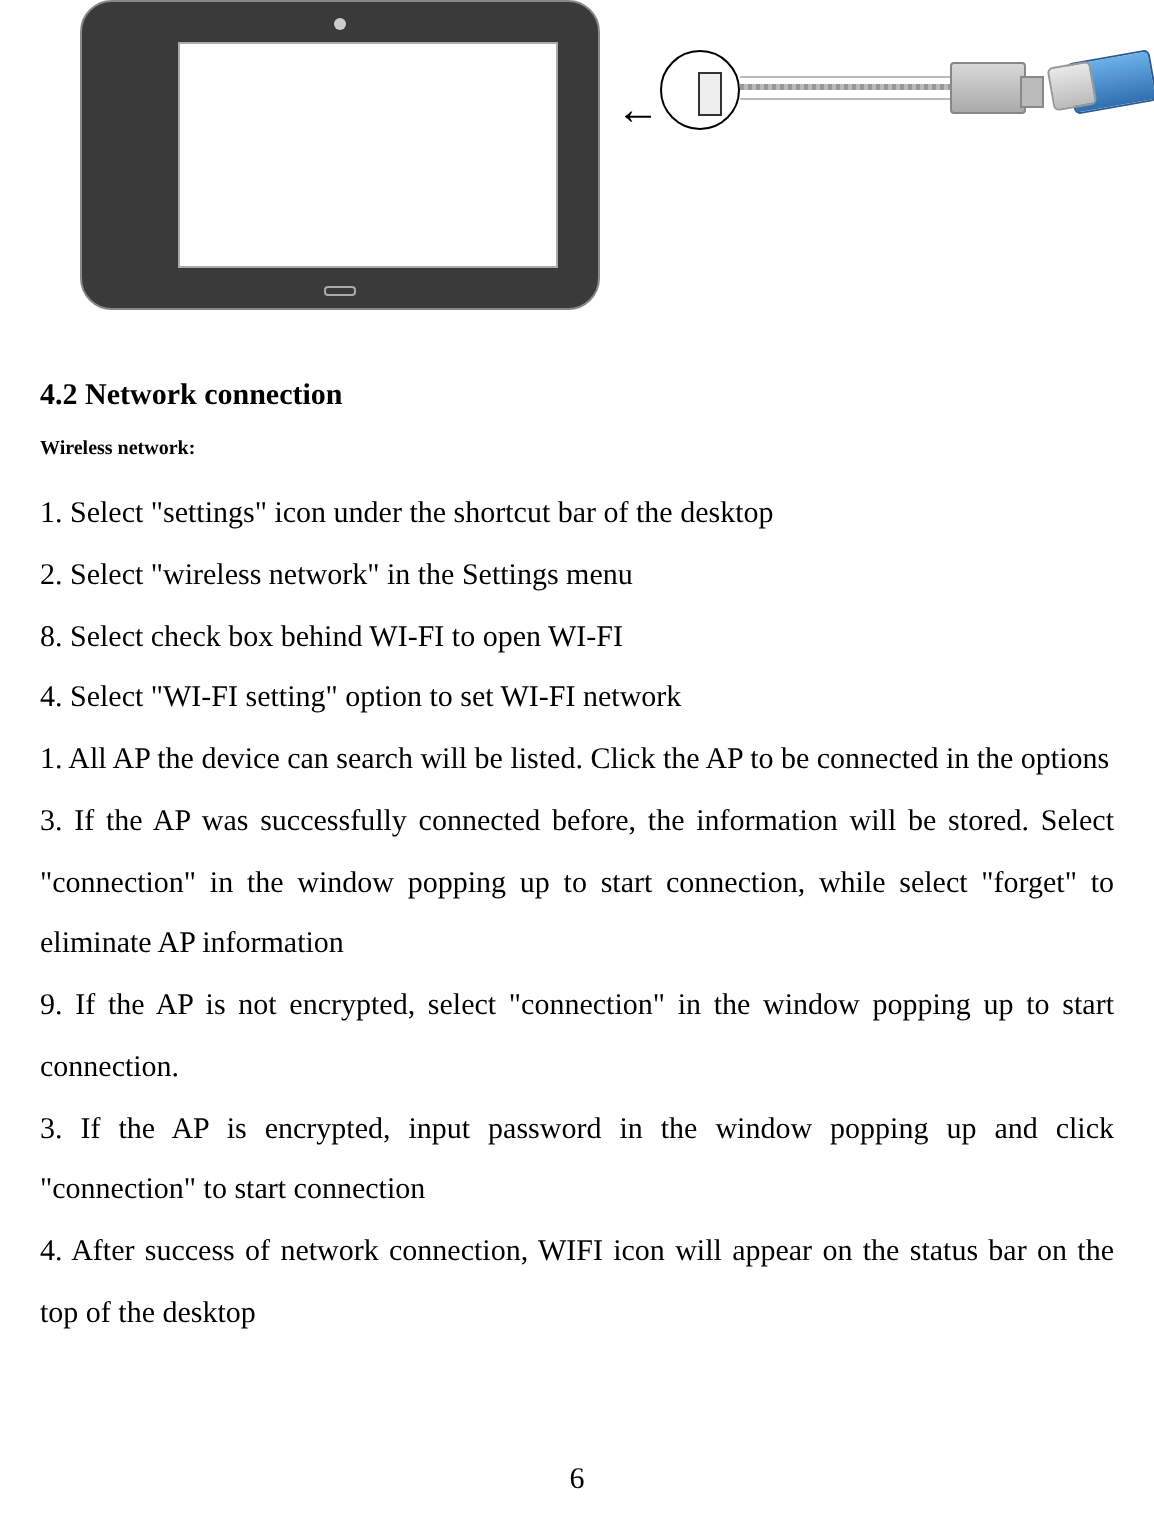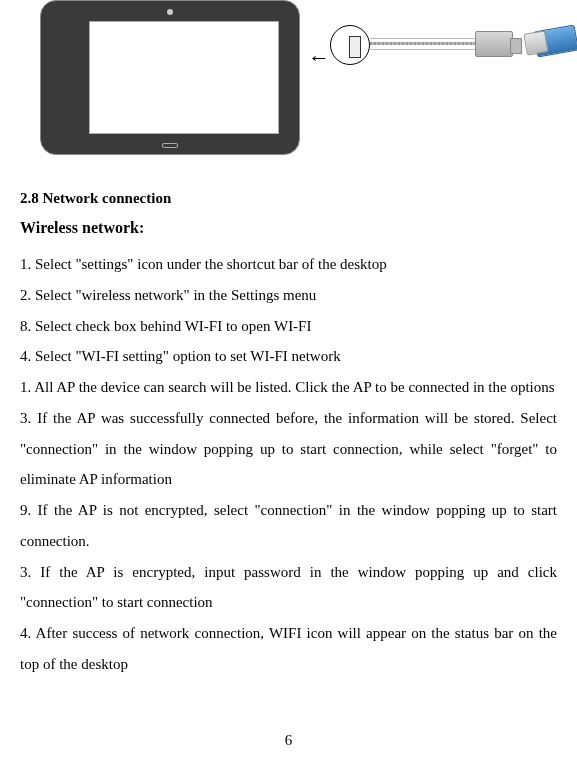--- a/index.html
+++ b/index.html
@@ -134,21 +134,21 @@
       border-radius: 3px;
       transform: rotate(-10deg);
       border: 1px solid #999;
     }
     .section-heading {
       font-size: 15px;
       font-weight: bold;
       margin-bottom: 12px;
     }
     .sub-heading {
-      font-size: 16px;
+      font-size: 10px;
       font-weight: bold;
       margin-bottom: 12px;
     }
     .step {
       font-size: 15px;
       line-height: 2.05;
       text-align: justify;
     }
     .page-num {
       position: absolute;
@@ -172,21 +172,21 @@
   <div class="cable-ridge"></div>
   <div class="cable"></div>
   <div class="cable-ridge2"></div>
   <div class="usb-plug"></div>
   <div class="flash-drive">
     <div class="flash-body"></div>
     <div class="flash-swivel"></div>
   </div>
 </div>
 
-<div class="section-heading">2.8 Network connection</div>
+<div class="section-heading">4.2 Network connection</div>
 <div class="sub-heading">Wireless network:</div>
 
 <div class="step">1. Select "settings" icon under the shortcut bar of the desktop</div>
 <div class="step">2. Select "wireless network" in the Settings menu</div>
 <div class="step">8. Select check box behind WI-FI to open WI-FI</div>
 <div class="step">4. Select "WI-FI setting" option to set WI-FI network</div>
 <div class="step">1. All AP the device can search will be listed. Click the AP to be connected in the options</div>
 <div class="step">3. If the AP was successfully connected before, the information will be stored. Select "connection" in the window popping up to start connection, while select "forget" to eliminate AP information</div>
 <div class="step">9. If the AP is not encrypted, select "connection" in the window popping up to start connection.</div>
 <div class="step">3. If the AP is encrypted, input password in the window popping up and click "connection" to start connection</div>

